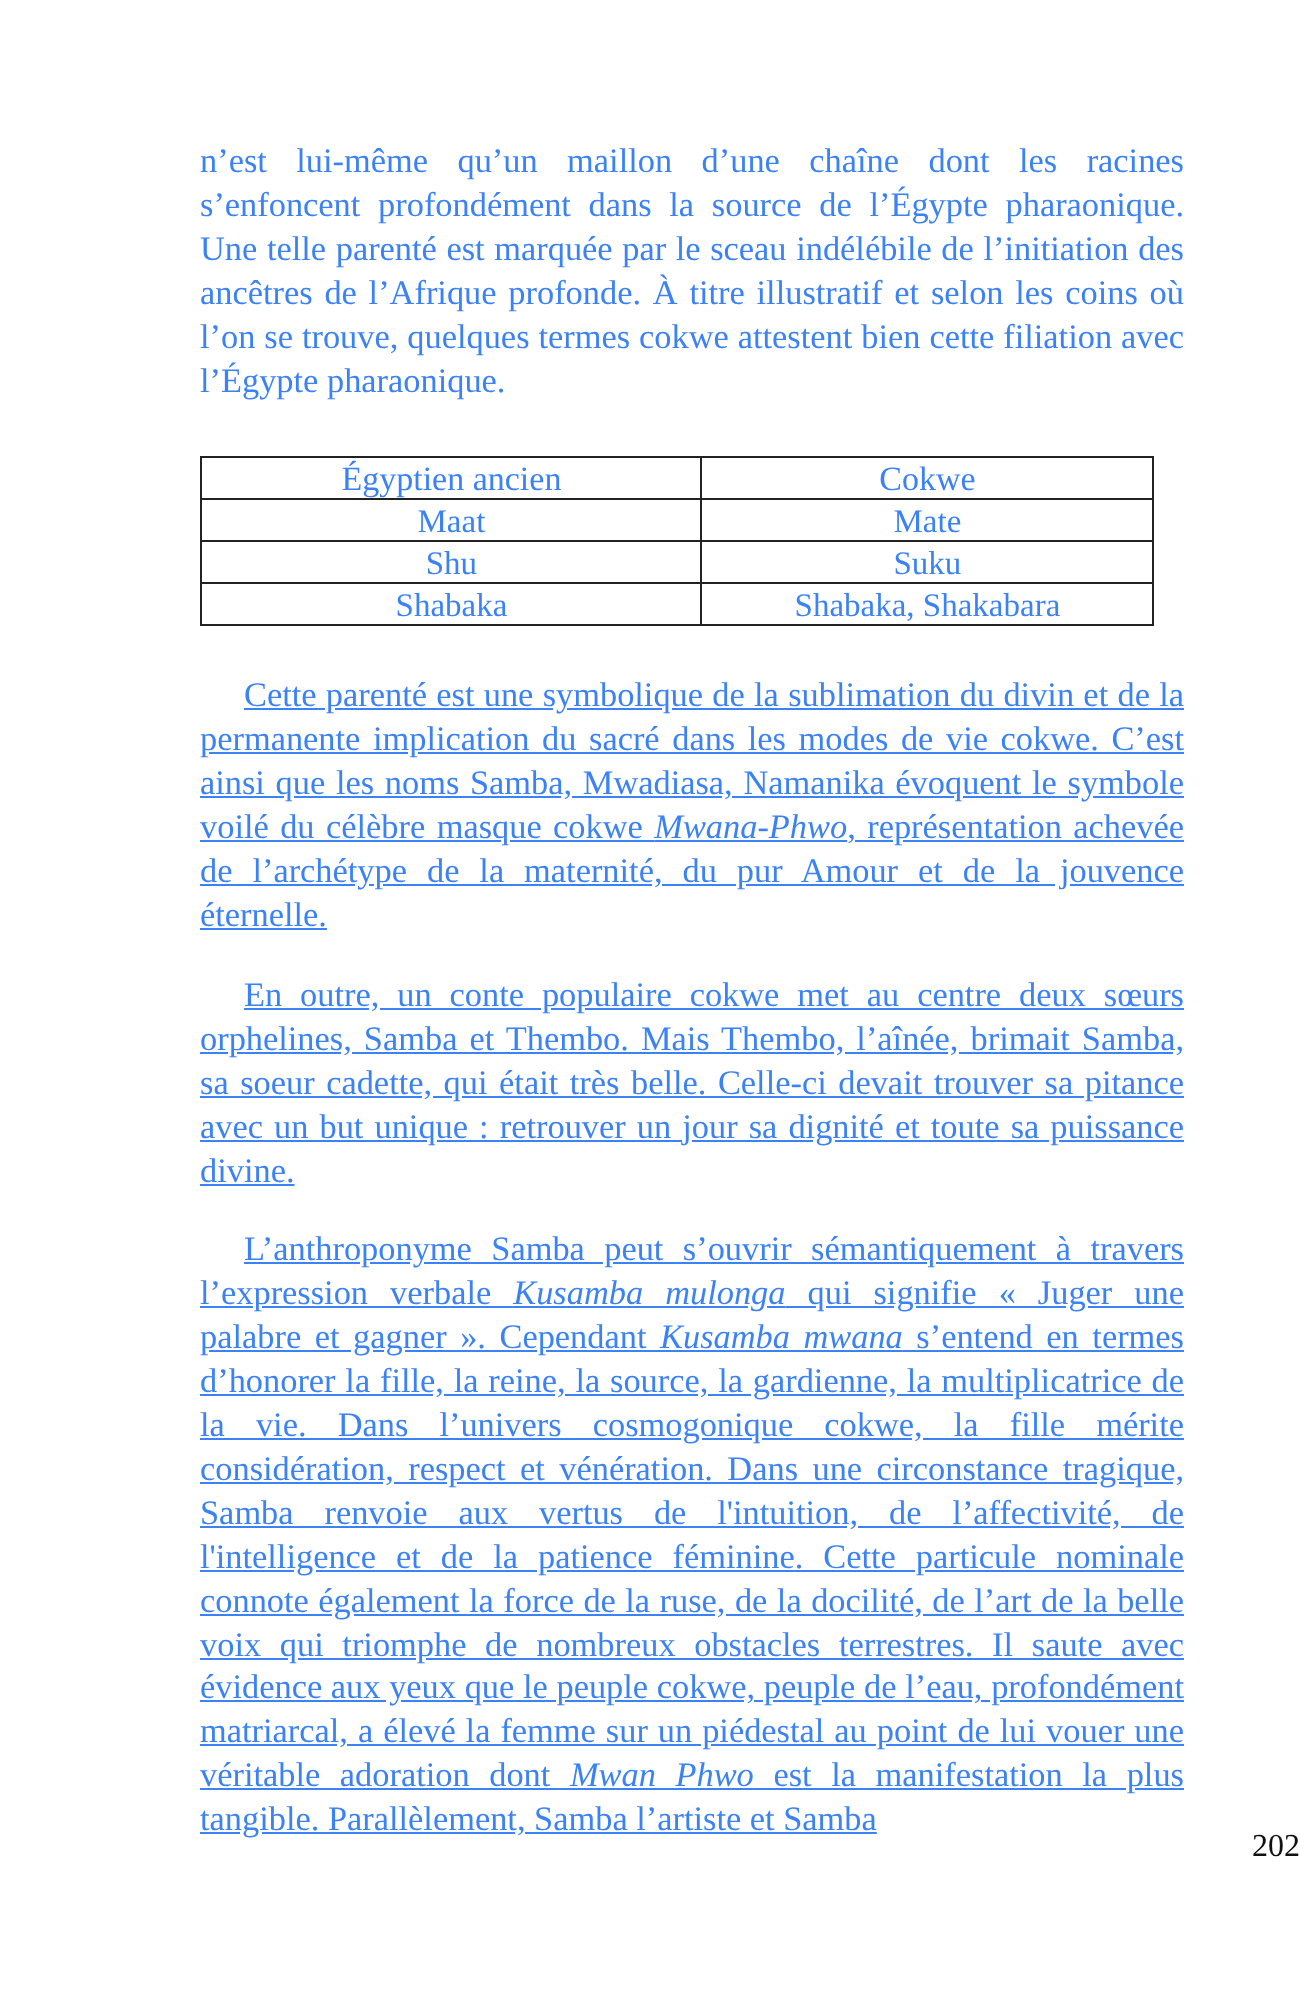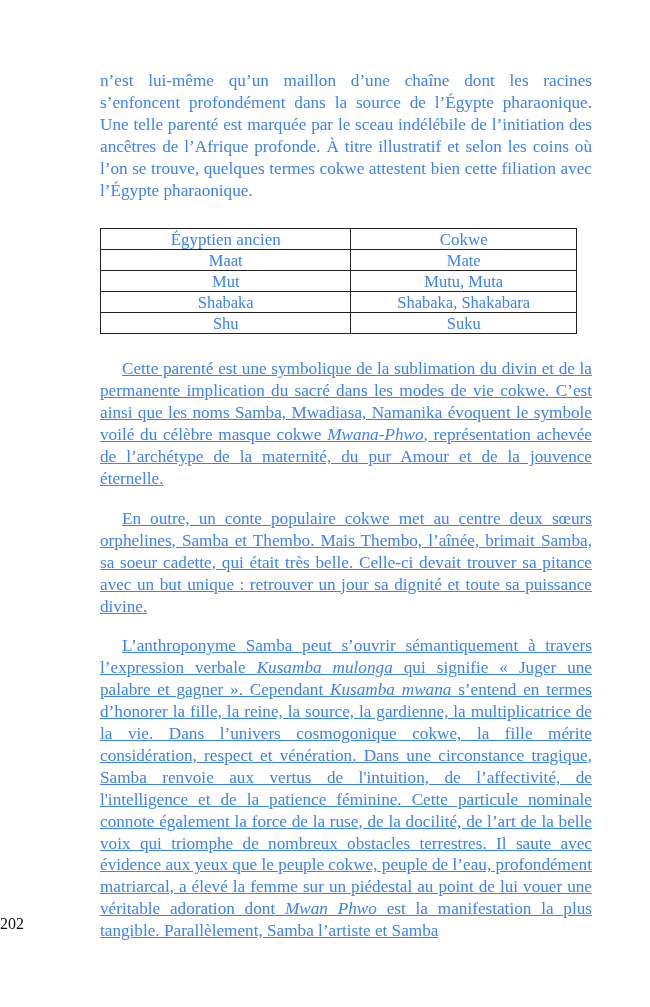--- a/index.html
+++ b/index.html
@@ -20,21 +20,21 @@
   }
   table.lex th, table.lex td {
     border: 1.3px solid #222; text-align: center; padding: 0; height: 20px; line-height: 19px;
   }
   table.lex th { font-weight: normal; font-size: 17px; }
   table.lex td { }
   table.lex col.c1 { width: 251px; }
   table.lex col.c2 { width: 226px; }
   em { font-style: italic; }
   .page-number {
-    position: absolute; left: 0; width: 650px; top: 915px; text-align: left;
+    position: absolute; left: 0; width: 650px; top: 915px; text-align: right;
     font-family: "Liberation Serif", "DejaVu Serif", serif; font-size: 16px; color: #111;
   }
 </style>
 </head>
 <body>
 
 <div class="page">
   <div id="before-table">
       <p class="para"><span>n’est lui-même qu’un maillon d’une chaîne dont les racines s’enfoncent profondément dans la source de l’Égypte pharaonique. Une telle parenté est marquée par le sceau indélébile de l’initiation des ancêtres de l’Afrique profonde. À titre illustratif et selon les coins où l’on se trouve, quelques termes cokwe attestent bien cette filiation avec l’Égypte pharaonique.</span></p>
     </div>
@@ -49,30 +49,26 @@
         <th>Égyptien ancien</th>
         <th>Cokwe</th>
       </tr>
     </thead>
     <tbody id="table-body">
         <tr>
           <td>Maat</td>
           <td>Mate</td>
         </tr>
         <tr>
-          <td>Mut</td>
-          <td>Mutu, Muta</td>
+          <td>Shu</td>
+          <td>Suku</td>
         </tr>
         <tr>
           <td>Shabaka</td>
           <td>Shabaka, Shakabara</td>
-        </tr>
-        <tr>
-          <td>Shu</td>
-          <td>Suku</td>
         </tr>
       </tbody>
   </table>
   <div class="gap-table-after"></div>
   <div id="after-table">
       <p class="para indent"><span>Cette parenté est une symbolique de la sublimation du divin et de la permanente implication du sacré dans les modes de vie cokwe. C’est ainsi que les noms Samba, Mwadiasa, Namanika évoquent le symbole voilé du célèbre masque cokwe </span><em>Mwana-Phwo</em><span>, représentation achevée de l’archétype de la maternité, du pur Amour et de la jouvence éternelle.</span></p>
       <p class="para indent"><span>En outre, un conte populaire cokwe met au centre deux sœurs orphelines, Samba et Thembo. Mais Thembo, l’aînée, brimait Samba, sa soeur cadette, qui était très belle. Celle-ci devait trouver sa pitance avec un but unique : retrouver un jour sa dignité et toute sa puissance divine.</span></p>
       <p class="para indent"><span>L’anthroponyme Samba peut s’ouvrir sémantiquement à travers l’expression verbale </span><em>Kusamba mulonga</em><span> qui signifie « Juger une palabre et gagner ». Cependant </span><em>Kusamba mwana</em><span> s’entend en termes d’honorer la fille, la reine, la source, la gardienne, la multiplicatrice de la vie. Dans l’univers cosmogonique cokwe, la fille mérite considération, respect et vénération. Dans une circonstance tragique, Samba renvoie aux vertus de l'intuition, de l’affectivité, de l'intelligence et de la patience féminine. Cette particule nominale connote également la force de la ruse, de la docilité, de l’art de la belle voix qui triomphe de nombreux obstacles terrestres. Il saute avec évidence aux yeux que le peuple cokwe, peuple de l’eau, profondément matriarcal, a élevé la femme sur un piédestal au point de lui vouer une véritable adoration dont </span><em>Mwan Phwo</em><span> est la manifestation la plus tangible. Parallèlement, Samba l’artiste et Samba</span></p>
     </div>
 </div>

